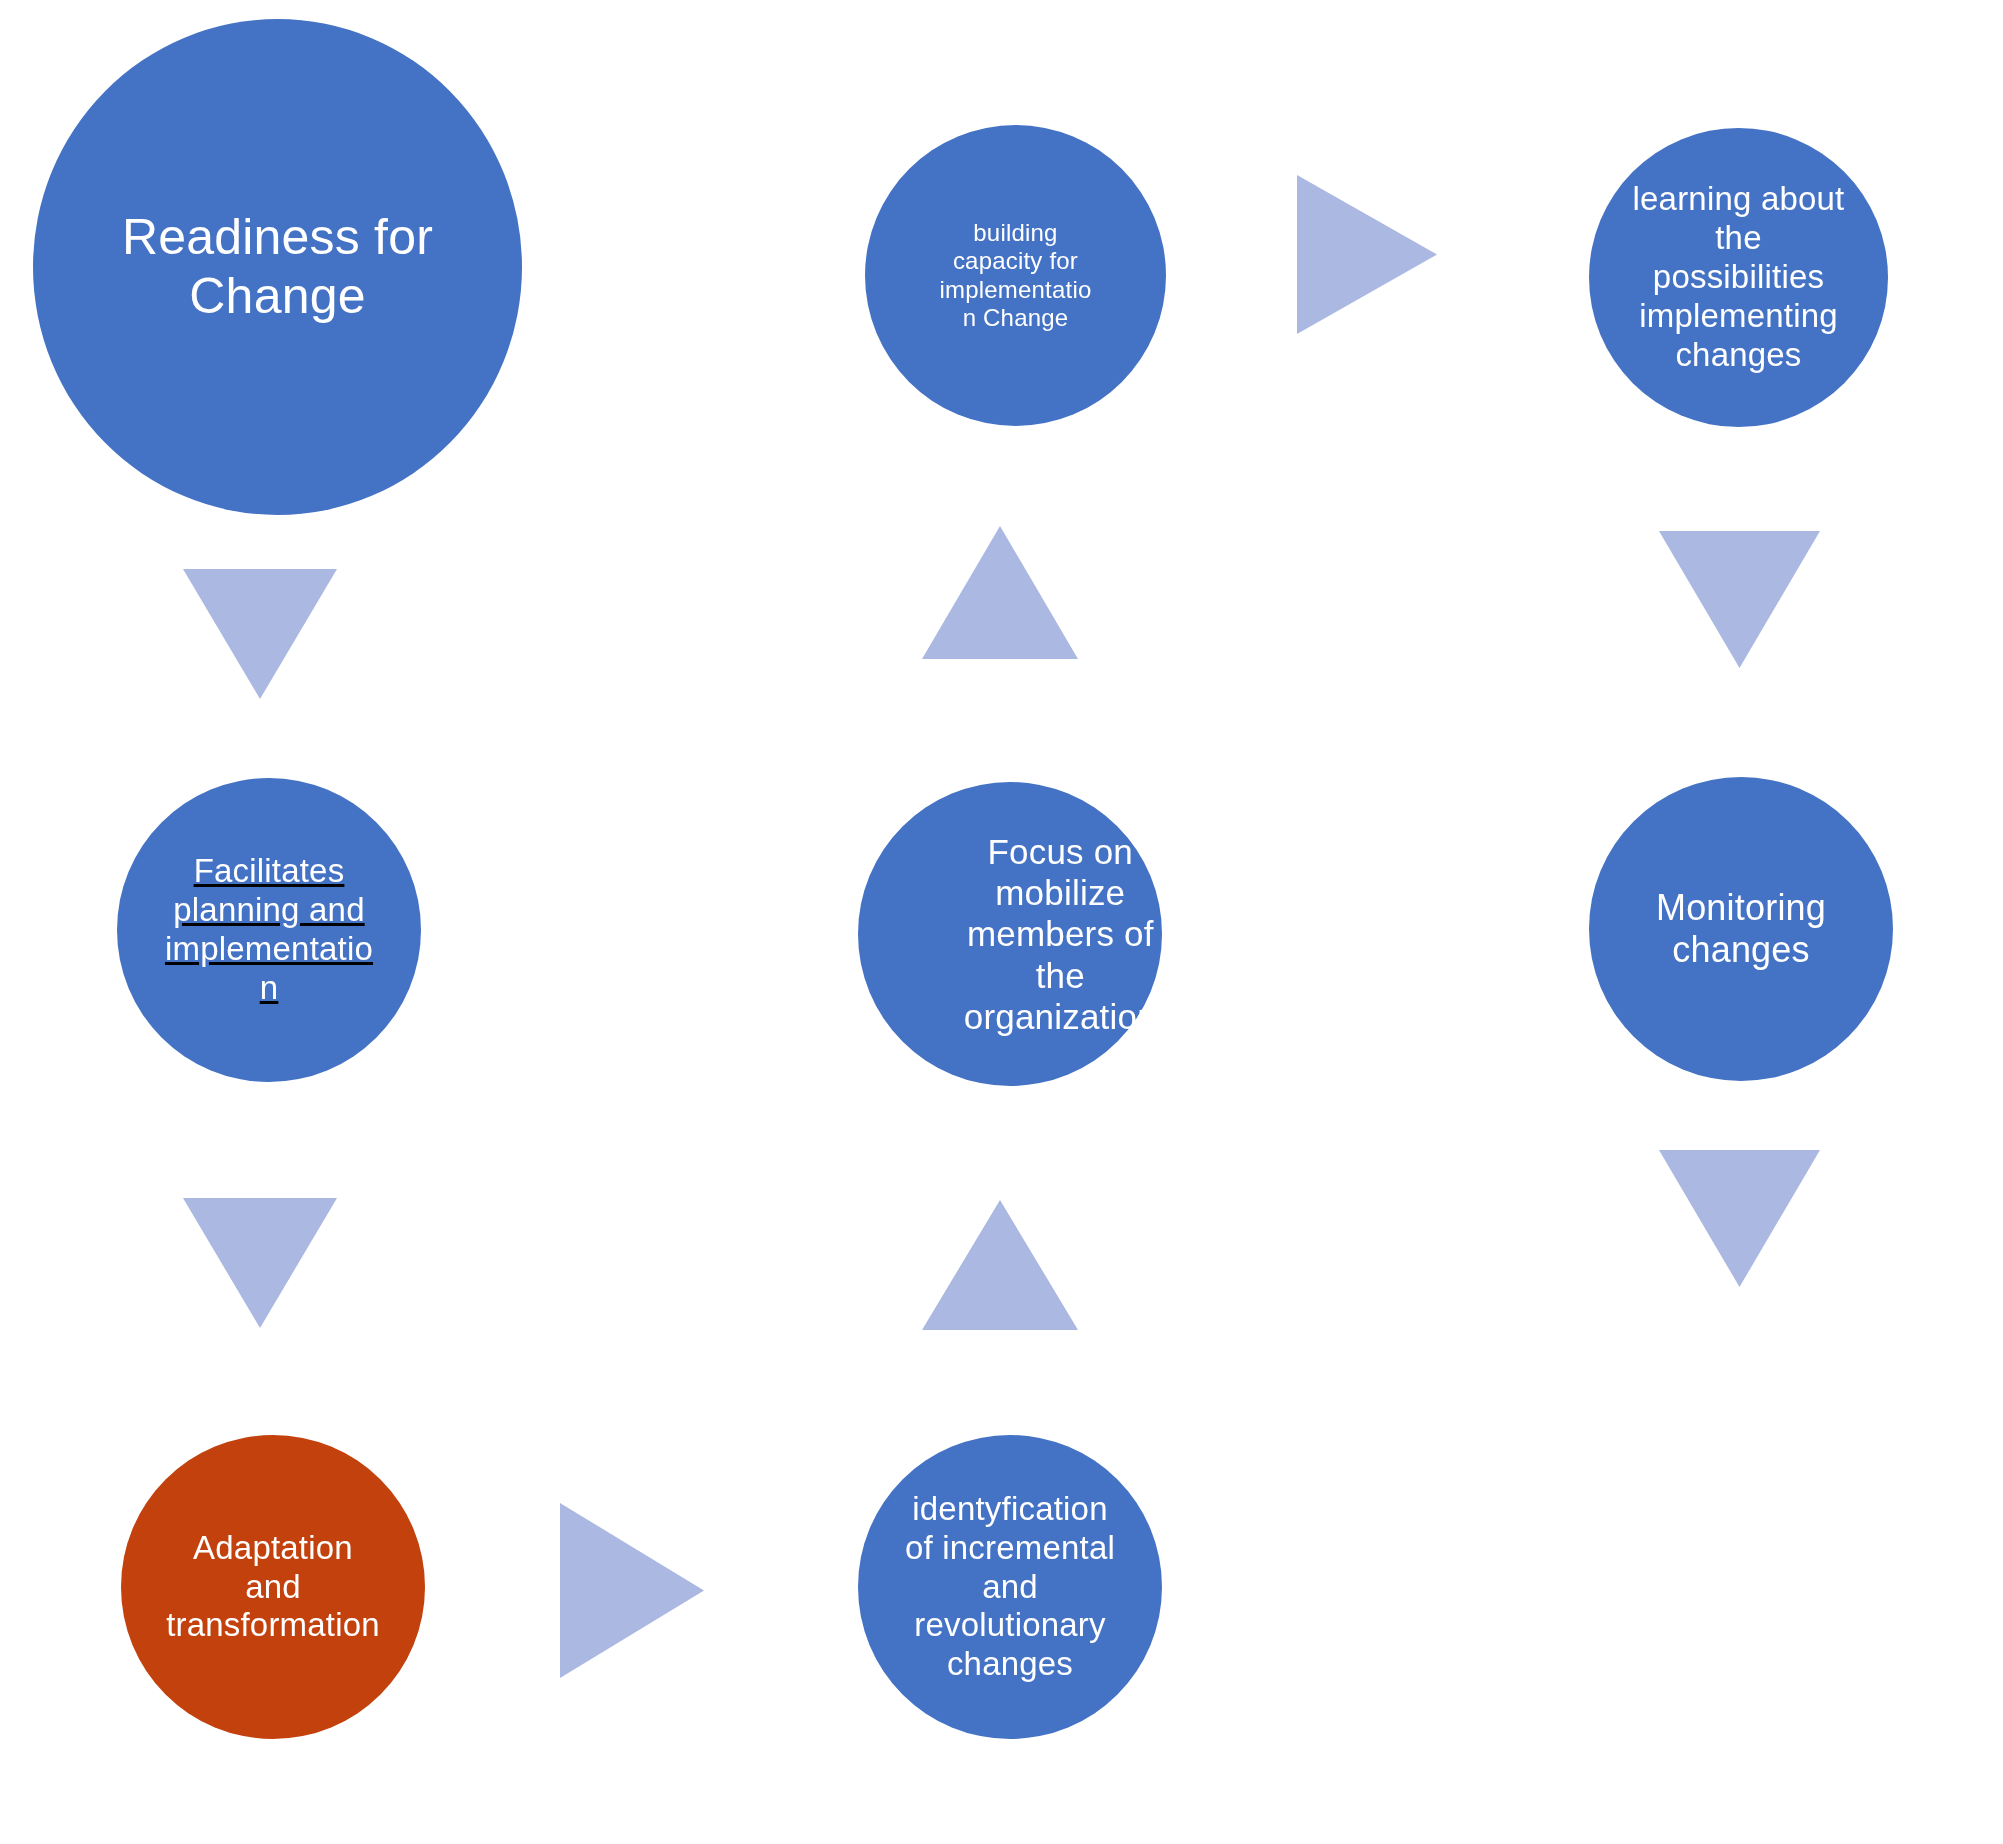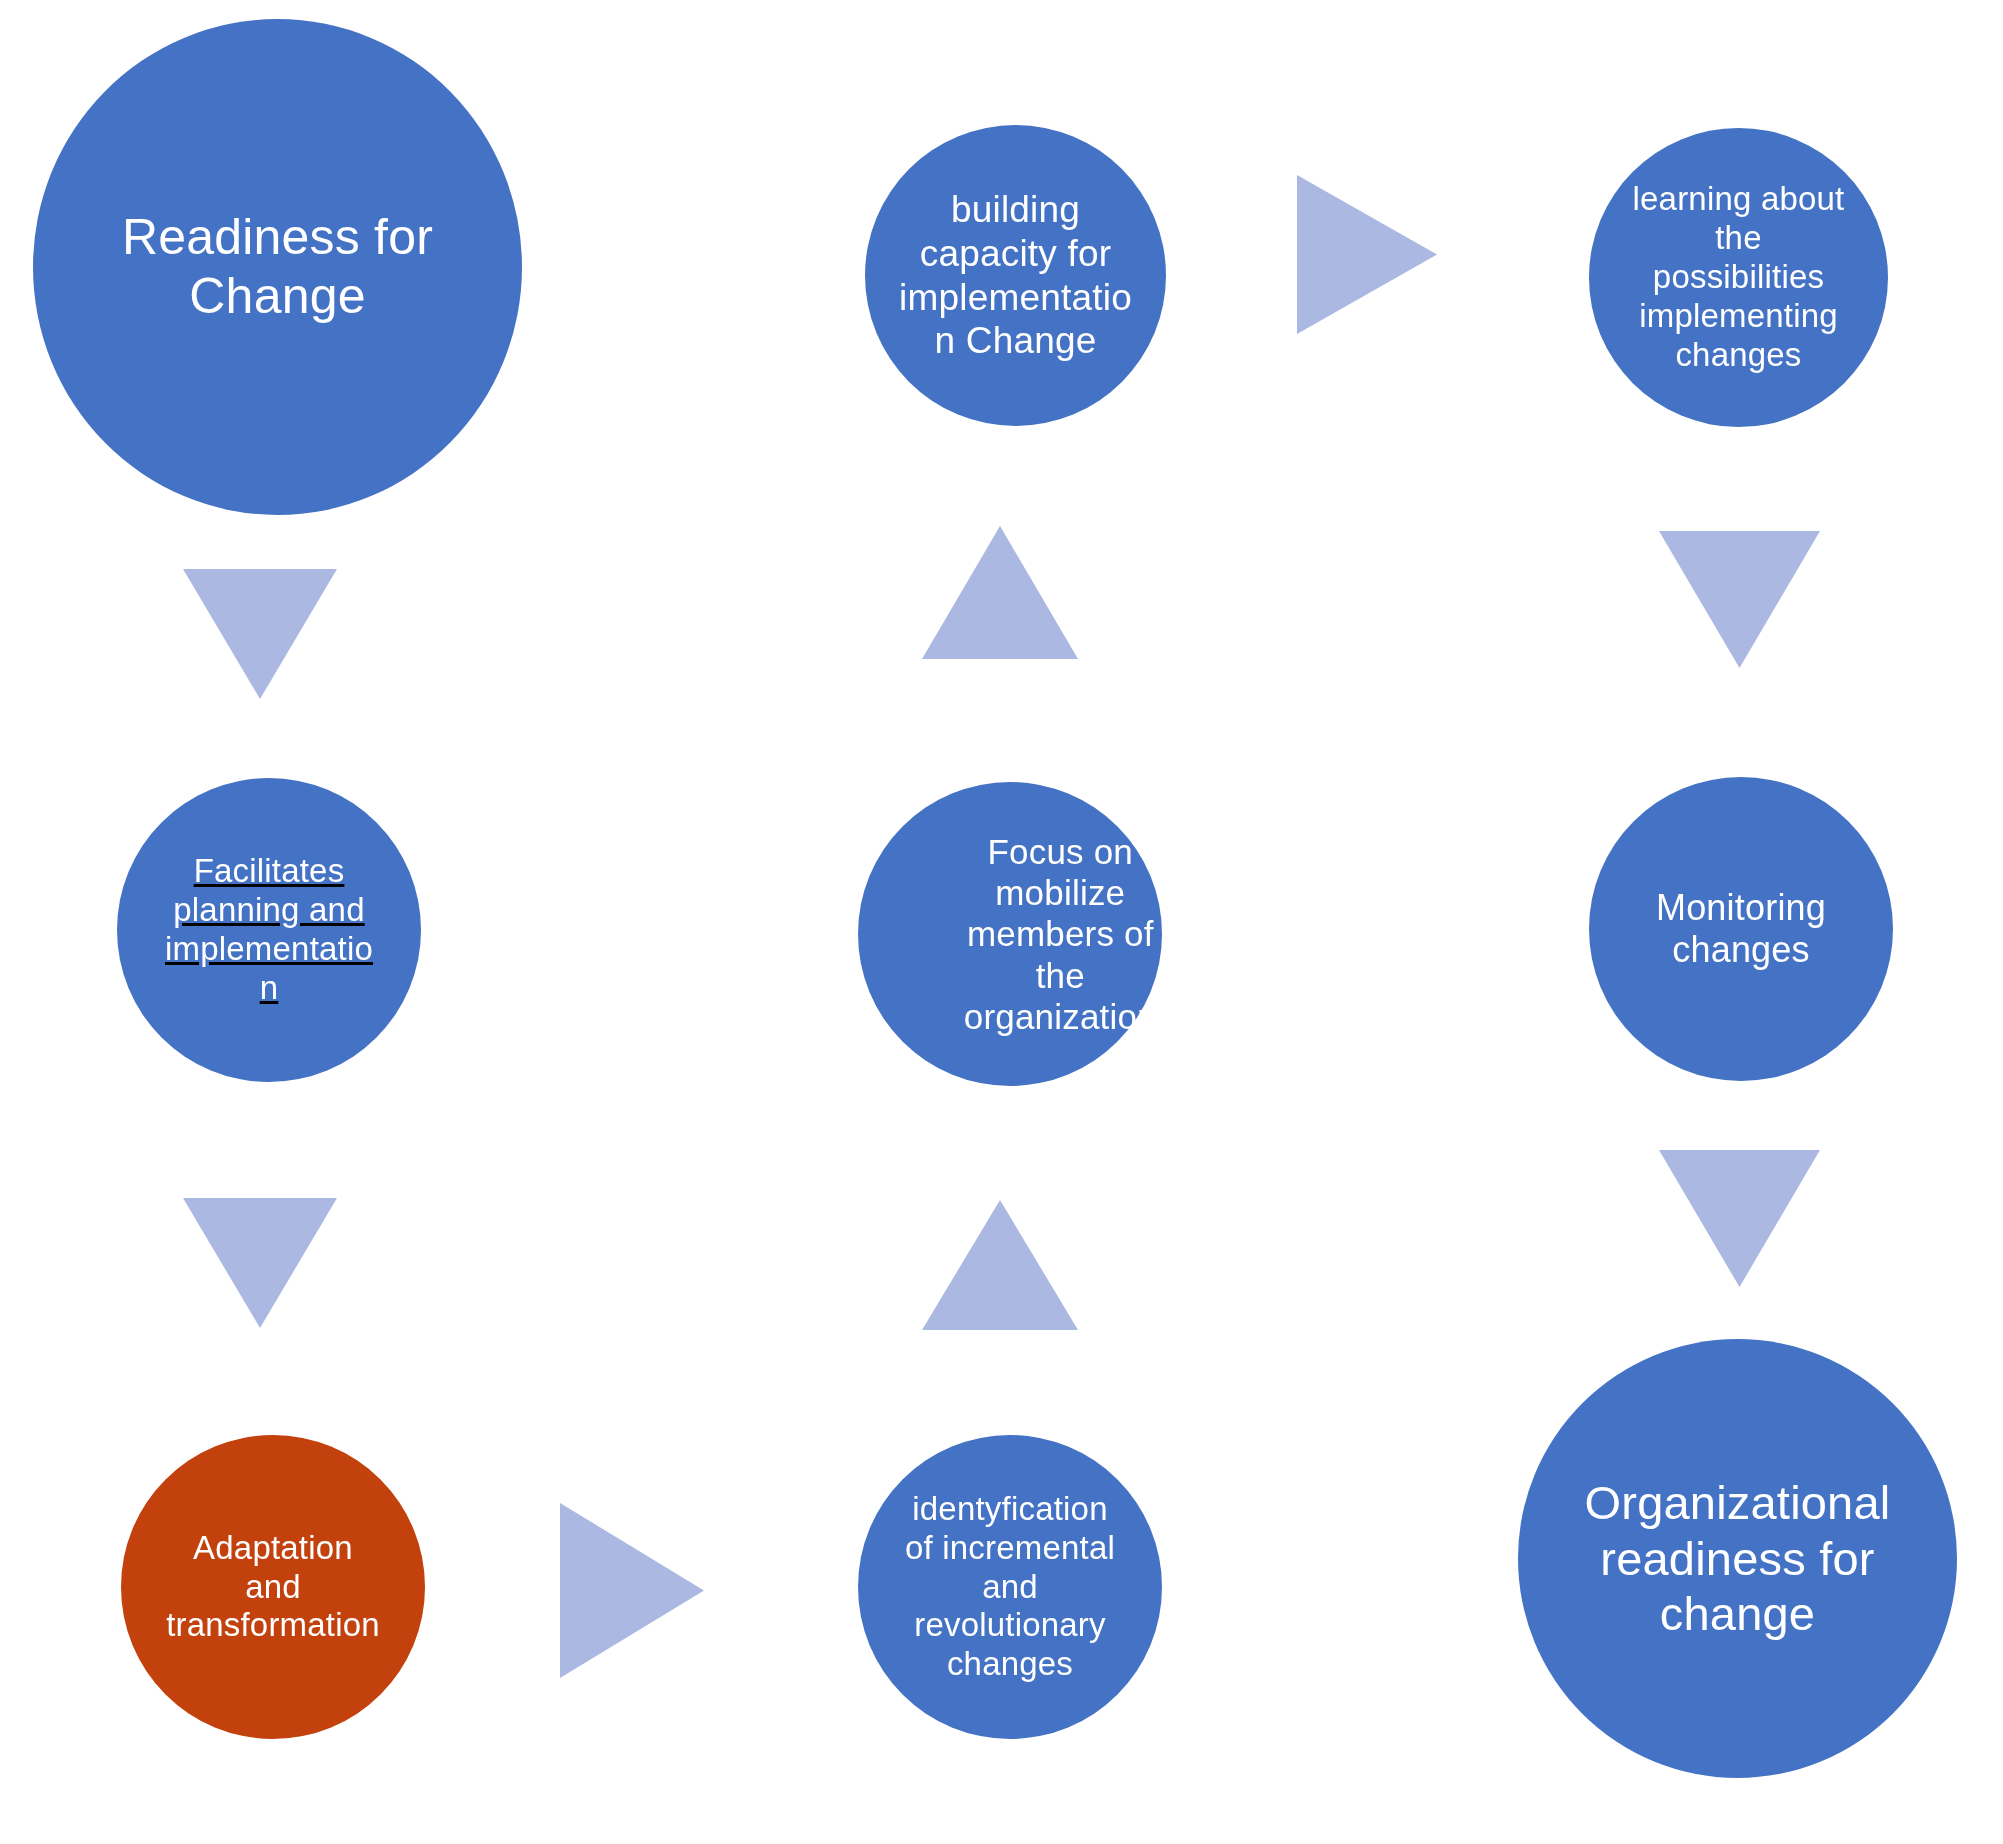--- a/index.html
+++ b/index.html
@@ -32,21 +32,21 @@
     line-height: 1.18;
     white-space: pre-line;
     padding: 0 5.2px;
     letter-spacing: 0.2px;
   }
   
   #node-readiness-for-change      { left: 33px;   top: 19px;   width: 489px;  height: 496px; }
   #node-readiness-for-change .node-label { font-size: 50px; }
 
   #node-building-capacity        { left: 865px; top: 125px;  width: 301px;  height: 301px; }
-  #node-building-capacity .node-label { font-size: 37px; }
+  #node-building-capacity .node-label { font-size: 24px; }
 
   #node-learning-possibilities   { left: 1589px; top: 128px;  width: 299px;  height: 299px; }
   #node-learning-possibilities .node-label { font-size: 33px; }
 
   #node-facilitates-planning     { left: 117px;  top: 778px;  width: 304px;  height: 304px; text-decoration: underline; }
   #node-facilitates-planning .node-label { font-size: 33px; }
 
   #node-focus-mobilize           { left: 858px;  top: 782px;  width: 304px;  height: 304px; }
   #node-focus-mobilize .node-label { font-size: 35px; }
 
@@ -177,20 +177,15 @@
   </div>
 
   <div class="node" id="node-identyfication-changes" style="background: rgb(68, 114, 196);">
     <span class="node-label" style="color: rgb(255, 255, 255);">identyfication
 of incremental
 and
 revolutionary
 changes</span>
   </div>
 
-  <div class="node" id="node-organizational-readiness" style="background: rgb(68, 114, 196);">
-    <span class="node-label" style="color: rgb(255, 255, 255);">Organizational
-readiness for
-change</span>
-  </div>
 
 </div>
 
 
 </body></html>

